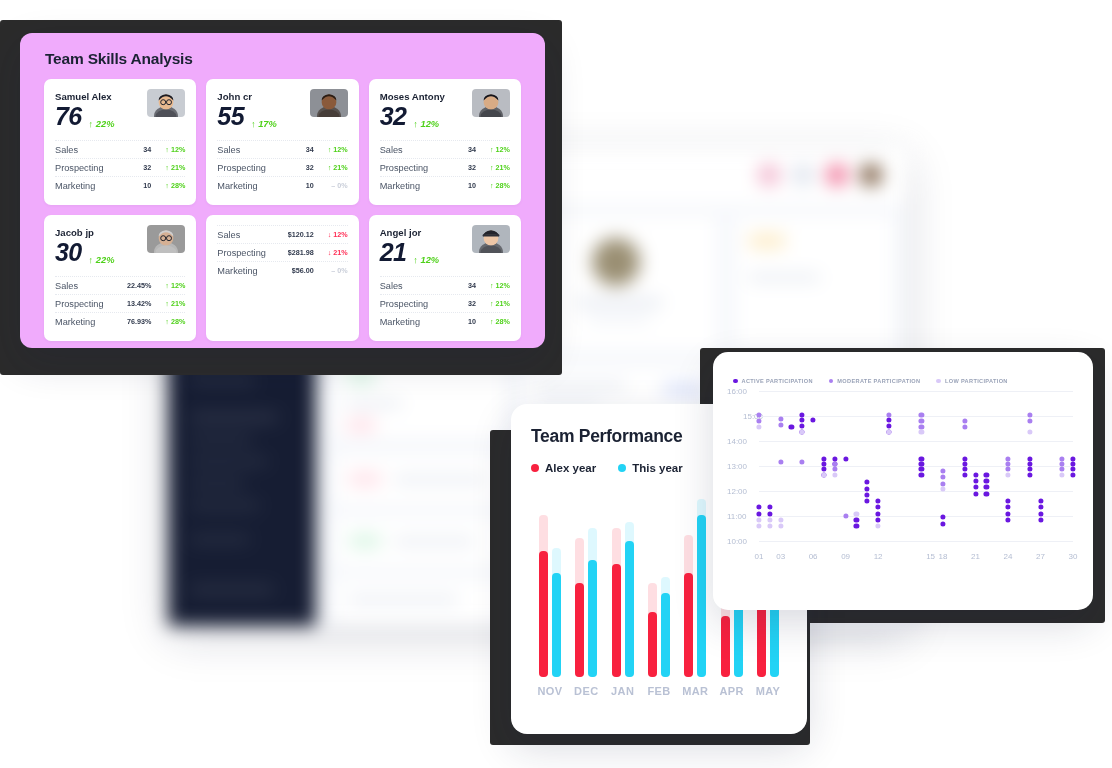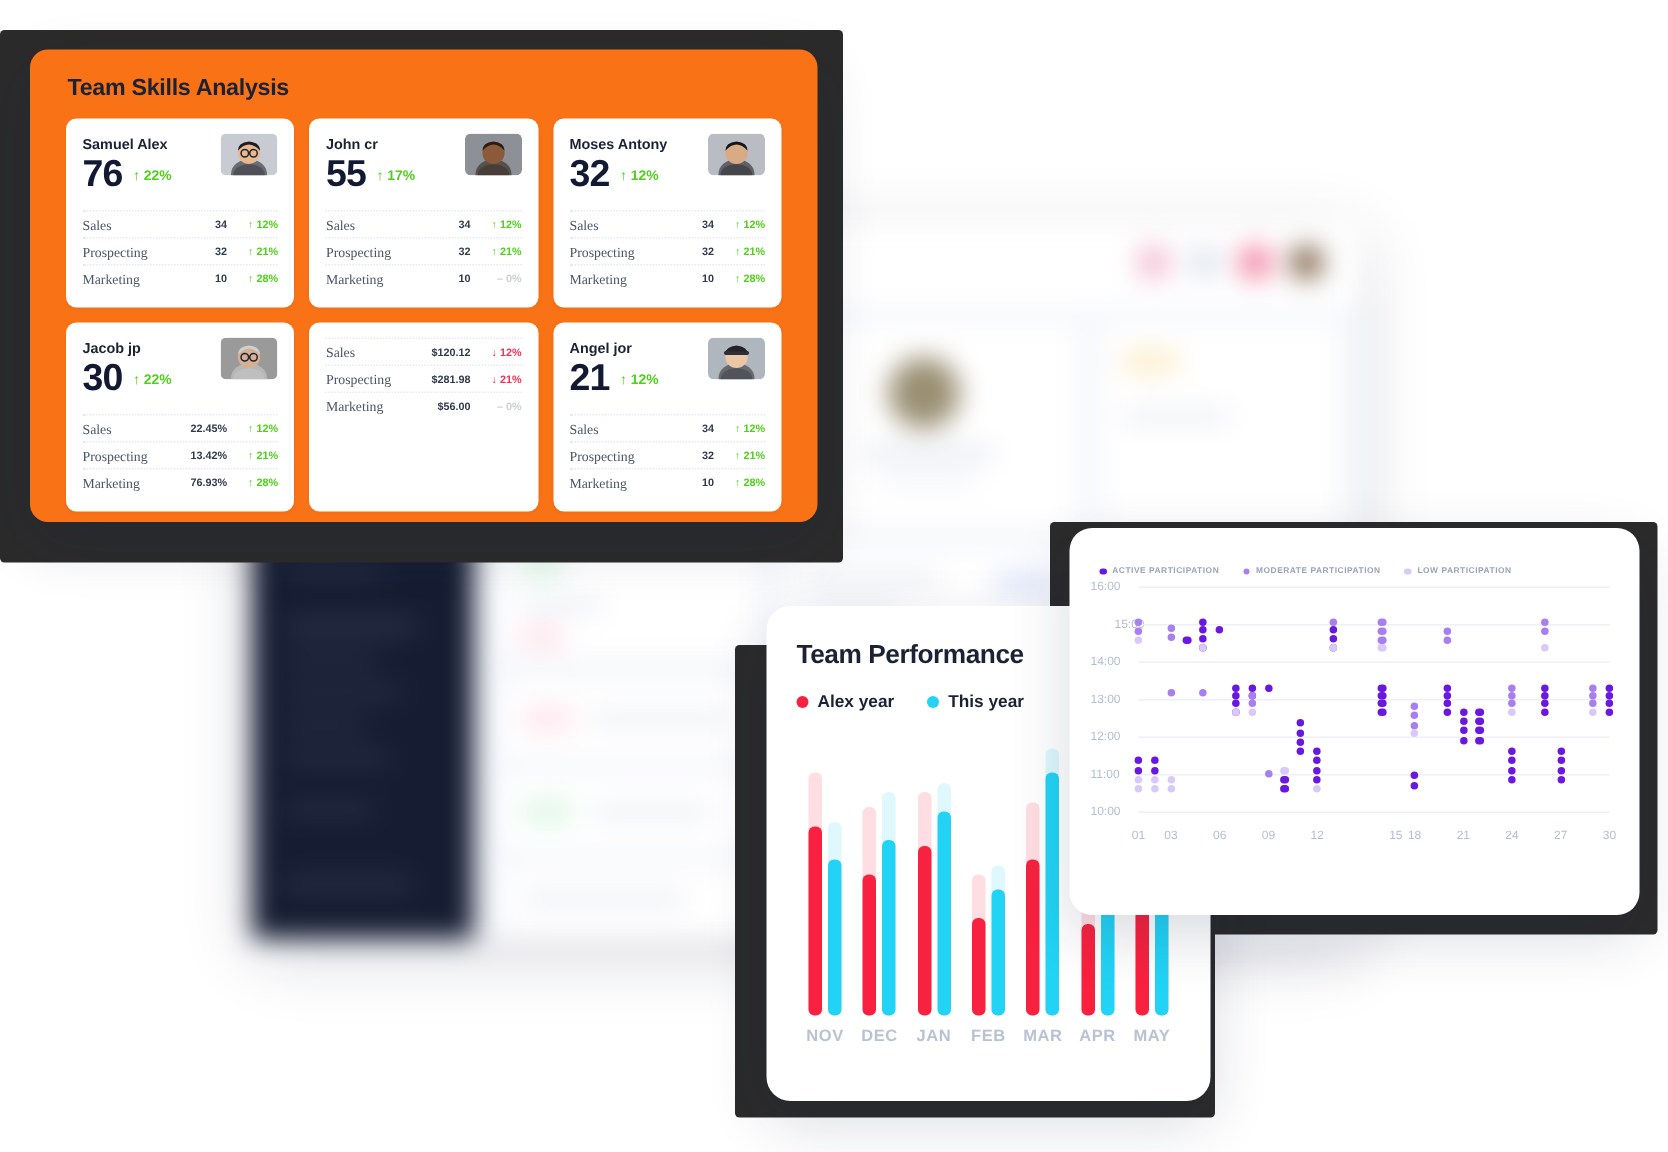--- a/index.html
+++ b/index.html
@@ -37,40 +37,40 @@
   .frame-skills { left:0px;   top:20px;  width:562px; height:355px; }
   .frame-perf   { left:490px; top:430px; width:320px; height:315px; }
   .frame-part   { left:700px; top:348px; width:405px; height:275px; }
 
   
   .panel { position:absolute; background:#fff; border-radius:14px; box-shadow:0 14px 40px rgba(25,30,70,.16); }
 
   
   #skills-panel {
     left:20px; top:33px; width:525px; height:315px;
-    background:#f97316; border-radius:12px; padding:14px 16px;
+    background:#f0abfc; border-radius:12px; padding:14px 16px;
   }
   #skills-title { font-size:15.5px; font-weight:bold; color:#1b2233; letter-spacing:-.2px; margin:3px 0 11px 9px; }
   .skills-grid { display:grid; grid-template-columns:repeat(3,1fr); gap:10px; padding:0 8px; }
   .sk-card { background:#fff; border-radius:7px; padding:10px 11px 11px; box-shadow:0 1px 3px rgba(30,40,80,.05); }
   .sk-head { display:flex; justify-content:space-between; align-items:flex-start; }
   .sk-name { font-size:9.6px; font-weight:bold; color:#1b2233; padding-top:2px; }
   .sk-avatar { width:38px; height:28px; border-radius:4px; overflow:hidden; flex:0 0 auto; }
   .sk-avatar svg { display:block; width:100%; height:100%; }
-  .sk-score-row { display:flex; align-items:center; gap:7px; margin:2px 0 11px 0; }
+  .sk-score-row { display:flex; align-items:flex-end; gap:7px; margin:2px 0 11px 0;font-style:italic; }
   .sk-score { font-size:25px; font-weight:bold; color:#121a33; letter-spacing:-.6px; line-height:1; }
   .sk-delta { font-size:9.3px; font-weight:bold; }
   .up   { color:#4fd11a; }
   .down { color:#ff2e55; }
   .flat { color:#c9ced9; }
   .sk-rows { border-top:1px dotted #e6e9ef; }
   .sk-row { display:flex; align-items:center; justify-content:space-between;
             padding:3.5px 0; border-bottom:1px dotted #e6e9ef; }
   .sk-row:last-child { border-bottom:none; }
-  .sk-label { font-size:9.2px; color:#4b5566;font-family:Liberation Serif, serif; }
+  .sk-label { font-size:9.2px; color:#4b5566; }
   .sk-vals { display:flex; align-items:center; gap:9px; }
   .sk-val { font-size:7.2px; font-weight:bold; color:#313a4d; }
   .sk-pct { font-size:7.2px; font-weight:bold; min-width:25px; text-align:right; }
 
   
   #perf-panel { left:511px; top:404px; width:296px; height:330px; border-radius:16px; padding:22px 20px 0; }
   #perf-title { font-size:17.5px; font-weight:bold; color:#1b2233; letter-spacing:-.3px; }
   .perf-legend { display:flex; gap:22px; margin-top:15px; }
   .pl-item { display:flex; align-items:center; gap:6px; font-size:11.5px; font-weight:bold; color:#1b2233; }
   .pl-dot { width:8px; height:8px; border-radius:50%; display:inline-block; }

